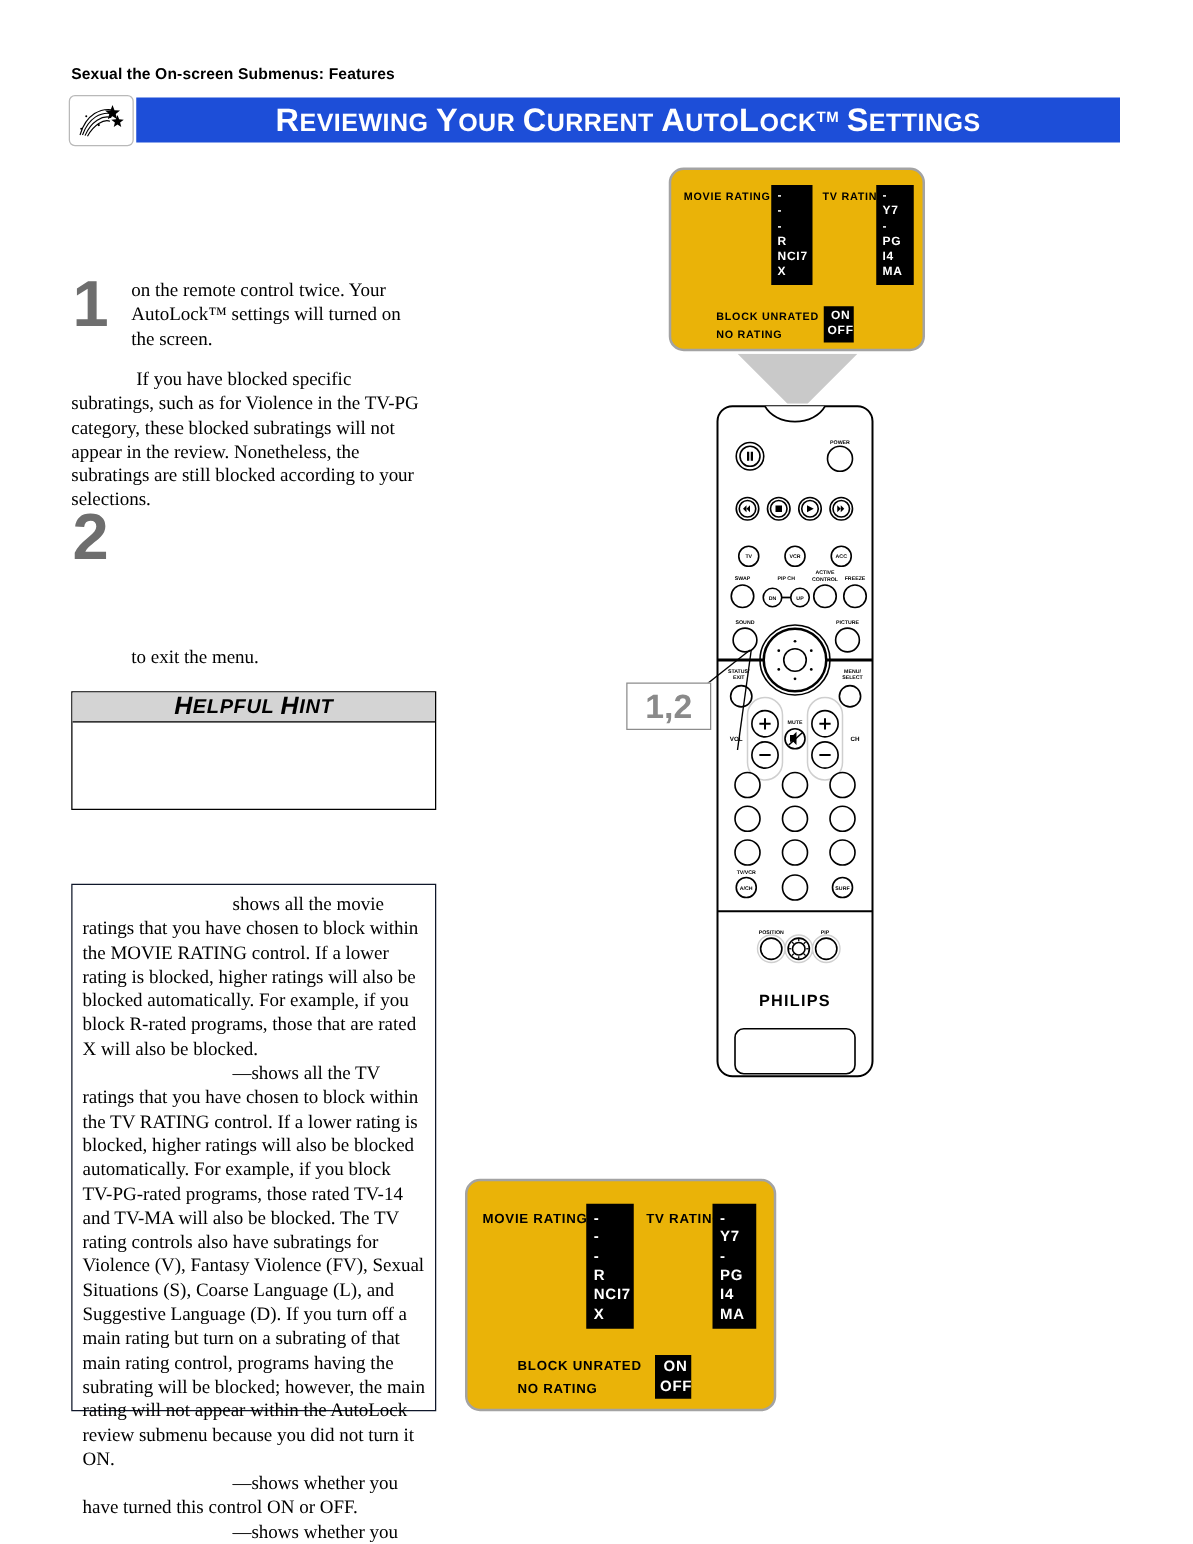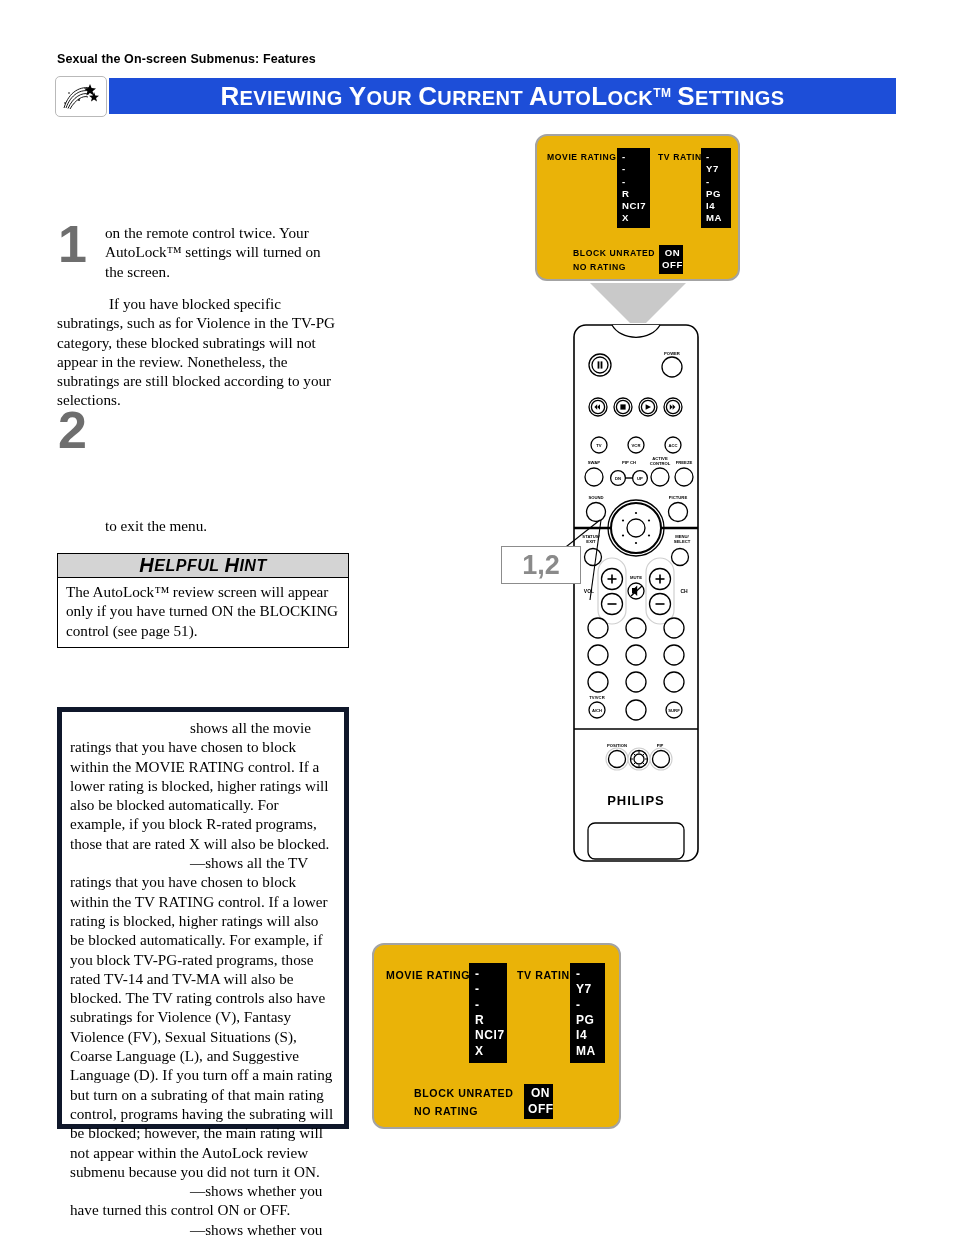--- a/index.html
+++ b/index.html
@@ -89,21 +89,21 @@
   #hint-body {
     padding:4px 8px 0 8px;
     font-family:"Liberation Serif", serif;
     font-size:15.2px; line-height:19.3px;
   }
 
   
   #desc-box {
     position:absolute; left:57px; top:707px;
     width:292px; height:422px;
-    border:5px solid #0f172a; background:#fff;
+    border:1px solid #0f172a; background:#fff;
     padding:6px 8px 0 8px;
   }
   #desc-box p {
     margin:0 0 0 0;
     font-family:"Liberation Serif", serif;
     font-size:15.2px; line-height:19.3px;
   }
   #desc-box p + p { margin-top:0px; }
 
   
@@ -166,21 +166,21 @@
 
   
   #remote {
     position:absolute; left:572px; top:323px;
     width:128px; height:540px;
   }
 
   
   #callout-12 {
     position:absolute; left:501px; top:546px;
-    width:80px; height:38px;
+    width:68px; height:38px;
     border:1px solid #8c8c8c;
     background:#fff;
     display:flex; align-items:center; justify-content:center;
     font-family:"Liberation Sans", sans-serif;
     font-weight:bold; font-size:27px; color:#8a8a8a;
     z-index:5;
   }
   #callout-line { position:absolute; left:480px; top:480px; width:140px; height:120px; z-index:4; pointer-events:none;}
 </style>
 </head>
@@ -214,21 +214,20 @@
 <div id="step1-text" class="body-text">on the remote control twice. Your AutoLock™ settings will turned on the screen.</div>
 <div id="step1-note" class="body-text"><span class="indent"></span><span>If you have blocked specific subratings, such as for Violence in the TV-PG category, these blocked subratings will not appear in the review. Nonetheless, the subratings are still blocked according to your selections.</span></div>
 
 <div id="step2-num" class="step-num">2</div>
 <div id="step2-text" class="body-text">to exit the menu.</div>
 
 <div id="hint-box">
   <div id="hint-head">
     <span class="c">H</span>ELPFUL&nbsp;<span class="c">H</span>INT
   </div>
-  <div id="hint-body">The AutoLock™ review screen will appear only if you have turned ON the BLOCKING control (see page 51).</div>
 </div>
 
 <div id="desc-box">
   <p><span class="indent-lg"></span><span>shows all the movie ratings that you have chosen to block within the MOVIE RATING control. If a lower rating is blocked, higher ratings will also be blocked automatically. For example, if you block R-rated programs, those that are rated X will also be blocked.</span></p>
   <p><span class="indent-lg"></span><span>—shows all the TV ratings that you have chosen to block within the TV RATING control. If a lower rating is blocked, higher ratings will also be blocked automatically. For example, if you block TV-PG-rated programs, those rated TV-14 and TV-MA will also be blocked. The TV rating controls also have subratings for Violence (V), Fantasy Violence (FV), Sexual Situations (S), Coarse Language (L), and Suggestive Language (D). If you turn off a main rating but turn on a subrating of that main rating control, programs having the subrating will be blocked; however, the main rating will not appear within the AutoLock review submenu because you did not turn it ON.</span></p>
   <p><span class="indent-lg"></span><span>—shows whether you have turned this control ON or OFF.</span></p>
   <p><span class="indent-lg"></span><span>—shows whether you have turned this control ON or OFF.</span></p>
 </div>
 
 <div id="tv-top" class="tv-screen">

